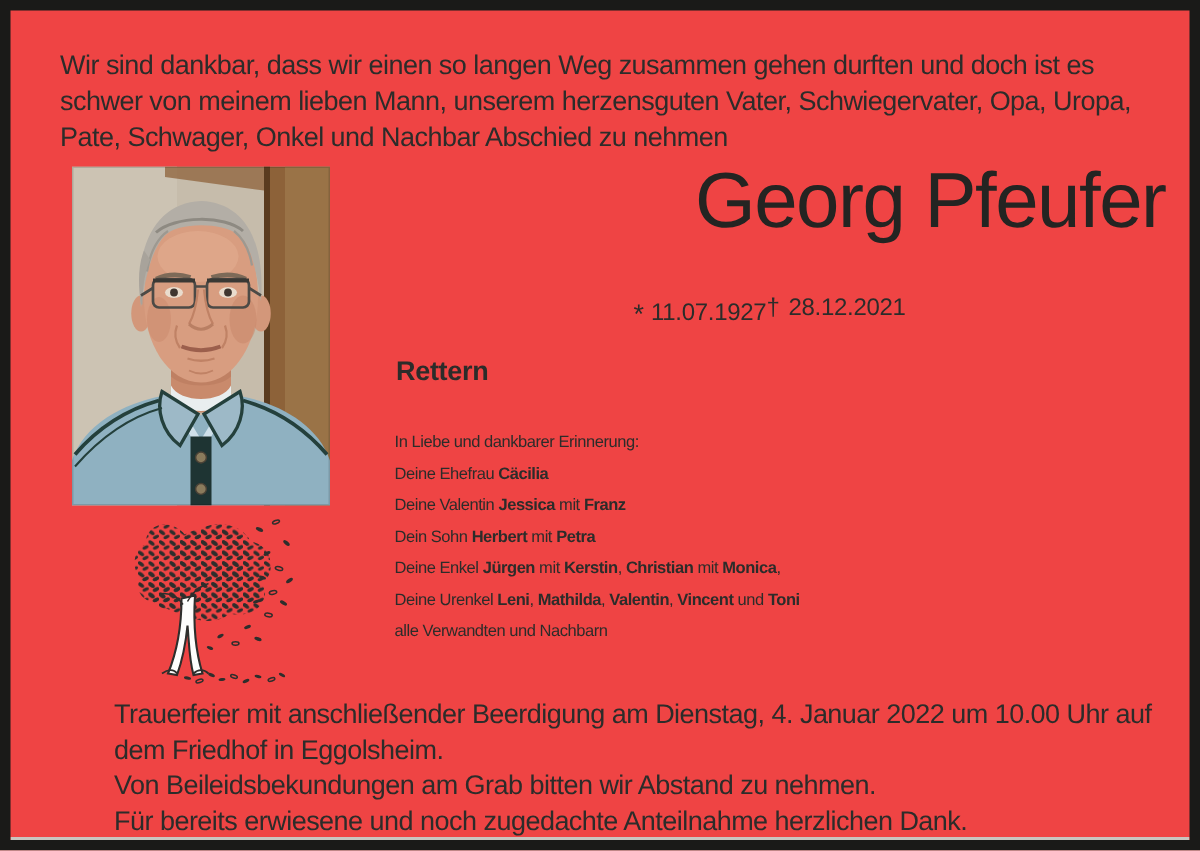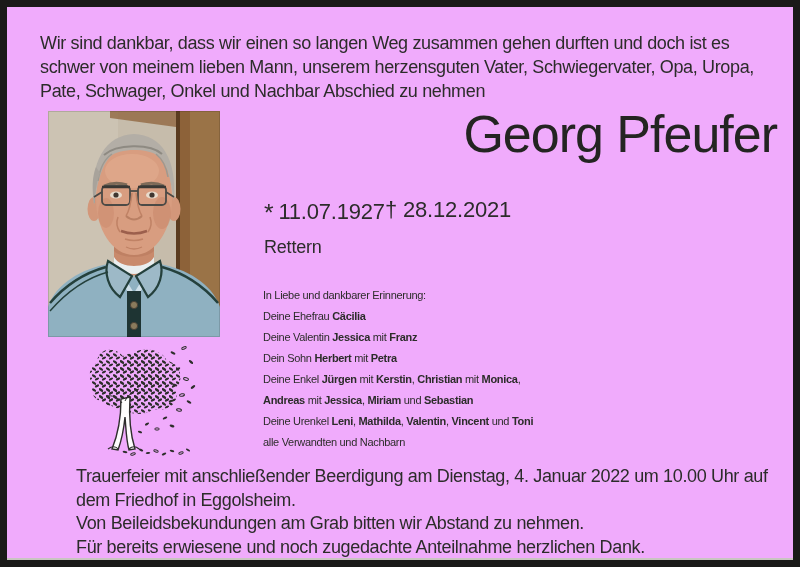--- a/index.html
+++ b/index.html
@@ -1,21 +1,21 @@
 <!DOCTYPE html>
 <html><head>
 <meta charset="utf-8">
 <style>
   html,body{margin:0;padding:0;background:#ffffff;}
   .page{
     position:relative;
     width:800px;height:567px;
     box-sizing:border-box;
     border:7px solid #1a1a18;
-    background:#f0abfc;
+    background:#ef4444;
     overflow:hidden;
     font-family:"Liberation Sans","DejaVu Sans",sans-serif;
     color:#2c2c2a;
   }
   .page::after{ 
     content:"";position:absolute;left:0;right:0;bottom:0;height:2px;
     background:#c9c5c0;
   }
   .line{white-space:nowrap;}
 
@@ -25,26 +25,26 @@
   .photo{position:absolute;left:41px;top:104px;width:172px;height:226px;}
   .photo svg{display:block;}
 
   .name{
     position:absolute;left:240px;top:97px;width:530px;
     text-align:right;font-size:52px;letter-spacing:-1px;
     color:#242422;white-space:nowrap;
   }
   .dates{
     position:absolute;left:257px;top:190px;width:498px;
-    display:flex;justify-content:flex-start;
-    font-size:22px;letter-spacing:-0.2px;
+    display:flex;justify-content:center;
+    font-size:16px;letter-spacing:-0.2px;
   }
   .sym-star{display:inline-block;font-size:1.12em;position:relative;top:2px;margin-right:5px;}
   .sym-cross{display:inline-block;margin-right:6px;}
-  .place{position:absolute;left:257px;top:230px;font-size:18px;font-weight:normal;letter-spacing:-0.2px;}
+  .place{position:absolute;left:257px;top:230px;font-size:18px;font-weight:bold;letter-spacing:-0.2px;}
 
   .family{position:absolute;left:256px;top:278px;font-size:11px;line-height:21px;letter-spacing:-0.3px;}
   .family b{font-weight:bold;}
 
   .tree{position:absolute;left:78px;top:332px;width:115px;height:118px;}
   .tree svg{display:block;}
 </style>
 </head>
 <body>
 
@@ -141,21 +141,20 @@
   </div>
 
   <div class="place">Rettern</div>
 
   <div class="family">
     <div class="line">In Liebe und dankbarer Erinnerung:</div>
     <div class="line"><span>Deine Ehefrau </span><b>Cäcilia</b></div>
     <div class="line"><span>Deine Valentin </span><b>Jessica</b><span> mit </span><b>Franz</b></div>
     <div class="line"><span>Dein Sohn </span><b>Herbert</b><span> mit </span><b>Petra</b></div>
     <div class="line"><span>Deine Enkel </span><b>Jürgen</b><span> mit </span><b>Kerstin</b><span>, </span><b>Christian</b><span> mit </span><b>Monica</b><span>,</span></div>
-    <div class="line"><b>Andreas</b><span> mit </span><b>Jessica</b><span>, </span><b>Miriam</b><span> und </span><b>Sebastian</b></div>
     <div class="line"><span>Deine Urenkel </span><b>Leni</b><span>, </span><b>Mathilda</b><span>, </span><b>Valentin</b><span>, </span><b>Vincent</b><span> und </span><b>Toni</b></div>
     <div class="line"><span>alle Verwandten und Nachbarn</span></div>
   </div>
 
   <div class="tree">
     <svg viewBox="0 0 115 118" width="115" height="118">
       <defs>
         <pattern id="fol" width="7" height="7" patternUnits="userSpaceOnUse">
           <ellipse cx="2" cy="2" rx="2.4" ry="1.2" fill="#2e2e2c" transform="rotate(35 2 2)"></ellipse>
           <ellipse cx="5" cy="5" rx="2.2" ry="1.1" fill="#2e2e2c" transform="rotate(-25 5 5)"></ellipse>

